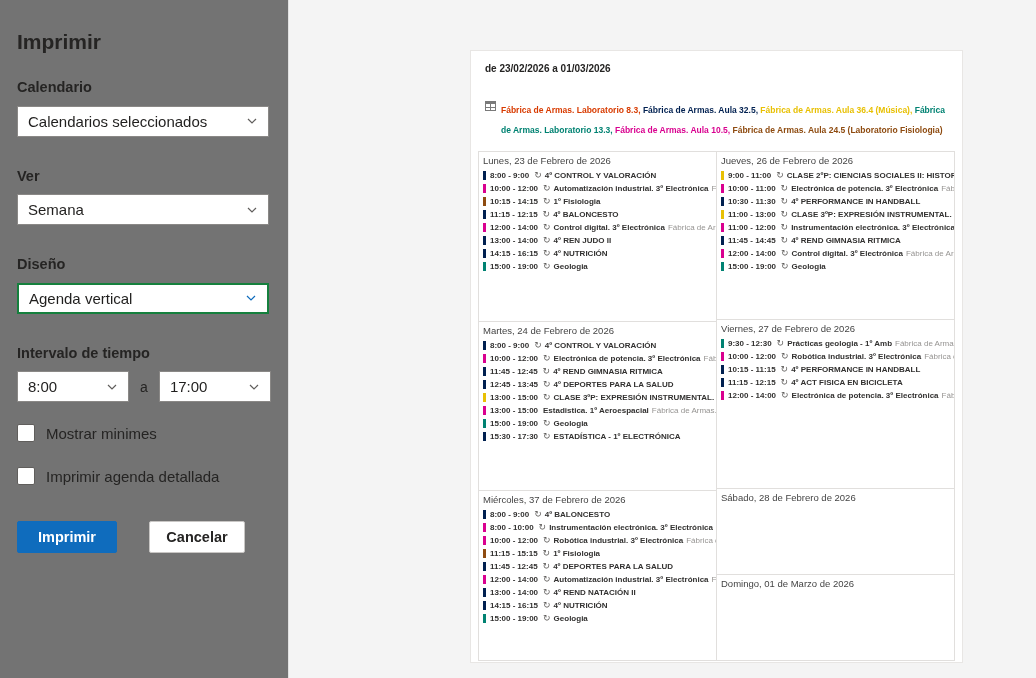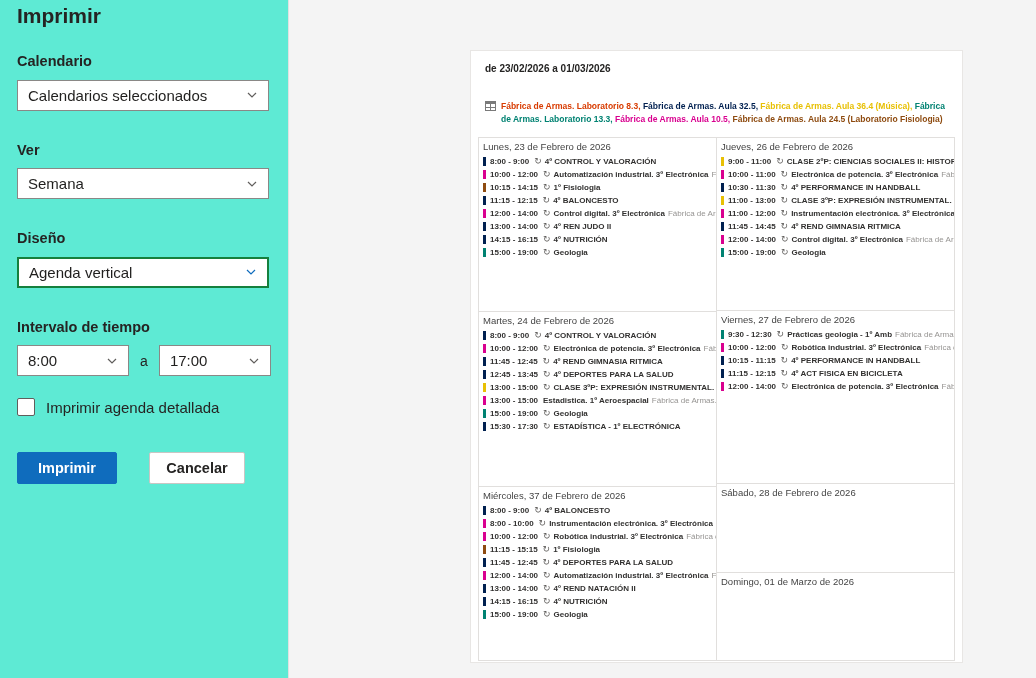--- a/index.html
+++ b/index.html
@@ -1,20 +1,20 @@
 <!DOCTYPE html>
 <html><head>
 <meta charset="utf-8">
 <style>
   * { margin:0; padding:0; box-sizing:border-box; }
   html,body { width:1036px; height:678px; overflow:hidden; }
   body { font-family:"Liberation Sans", sans-serif; background:#fff; display:flex; color:#252423; }
 
   
-  .sidebar { width:289px; min-width:289px; height:100%; background:#5eead4; border-right:1px solid #e1e1e1; padding:2px 17px 0 17px; }
+  .sidebar { width:289px; min-width:289px; height:100%; background:#737373; border-right:1px solid #e1e1e1; padding:28px 17px 0 17px; }
   .panel-title { font-size:21px; font-weight:700; margin:2px 0 24px 0; color:#252423; }
   .field-label { font-size:14.5px; font-weight:700; margin-bottom:8px; color:#252423; line-height:1.35; width:180px; }
   .dropdown { width:252px; height:31px; border:1px solid #8a8886; border-radius:0; background:#fff;
               display:flex; align-items:center; justify-content:space-between; padding:0 10px 0 10px;
               font-size:15px; color:#201f1e; margin-bottom:30px; cursor:pointer; }
   .dropdown.focused { border:2px solid #15803d;margin-top:8px; }
   .chevron { width:12px; height:12px; flex:none; }
   .time-row { display:flex; align-items:center; margin-bottom:22px; }
   .dropdown.small { width:114px; margin-bottom:0; }
   .time-connector { font-size:14px; color:#252423; margin:0 11px 12px 11px; }
@@ -25,21 +25,21 @@
   .btn { height:32px; border-radius:2px; font-size:14.5px; font-weight:700; font-family:"Liberation Sans",sans-serif; cursor:pointer; }
   .btn-primary { width:100px; background:#0f6cbd; border:1px solid #0f6cbd; color:#fff; }
   .btn-secondary { width:96px; background:#fff; border:1px solid #c8c6c4; color:#252423; margin-left:32px; }
 
   
   .preview-panel { flex:1; background:#f4f4f4; position:relative; }
   .page { position:absolute; left:181px; top:50px; width:493px; height:613px; background:#fff;
           border:1px solid #e8e6e4; display:flex; flex-direction:column; padding:12px 7px 1px 7px; }
   .page-head { padding-left:7px; padding-right:4px; }
   .date-range { font-size:10px; font-weight:700; color:#252423; margin-bottom:26px; }
-  .legend { position:relative; padding-left:16px; font-size:8.5px; font-weight:700; line-height:13px; margin-bottom:11px; }
+  .legend { position:relative; padding-left:16px; font-size:8.5px; font-weight:700; line-height:20px; margin-bottom:11px; }
   .cal-icon { position:absolute; left:0; top:1px; width:11px; height:10px; border:1px solid #7a7a7a; border-top-width:3px; display:inline-block;
               background: linear-gradient(#7a7a7a,#7a7a7a) 50% 0/1px 100% no-repeat,
                           linear-gradient(#7a7a7a,#7a7a7a) 0 50%/100% 1px no-repeat; }
   .grid { flex:1; display:flex; border:1px solid #e1dfdd; overflow:hidden; }
   .grid-col { flex:1; display:flex; flex-direction:column; min-width:0; }
   .grid-col.left { border-right:1px solid #e1dfdd; }
   .day-cell { flex-basis:0; border-bottom:1px solid #e1dfdd; overflow:hidden; padding:3px 0 0 4px; }
   .day-cell:last-child { border-bottom:none; }
   .day-header { font-size:9.5px; color:#444; margin-bottom:3px; white-space:nowrap; overflow:hidden; }
   .event-row { display:flex; align-items:center; height:13px; white-space:nowrap; overflow:hidden; }
@@ -90,20 +90,24 @@
     </div>
     <span class="time-connector" style="margin-bottom:0;">a</span>
     <div class="dropdown small">
       <span>17:00</span>
       <svg class="chevron" viewBox="0 0 12 12">
           <path d="M2 4 L6 8 L10 4" stroke="#605e5c" fill="none" stroke-width="1.2"></path>
         </svg>
     </div>
   </div>
 
+  <div class="check-row" style="margin-top:22px;">
+    <input type="checkbox" id="cb-minimes" style="border: 1px solid rgb(96, 94, 92);">
+    <label for="cb-minimes">Mostrar minimes</label>
+  </div>
   <div class="check-row">
     <input type="checkbox" id="cb-detailed" style="border: 1px solid rgb(96, 94, 92);">
     <label for="cb-detailed">Imprimir agenda detallada</label>
   </div>
 
   <div class="btn-row">
     <button class="btn btn-primary">Imprimir</button>
     <button class="btn btn-secondary">Cancelar</button>
   </div>
 </div>

